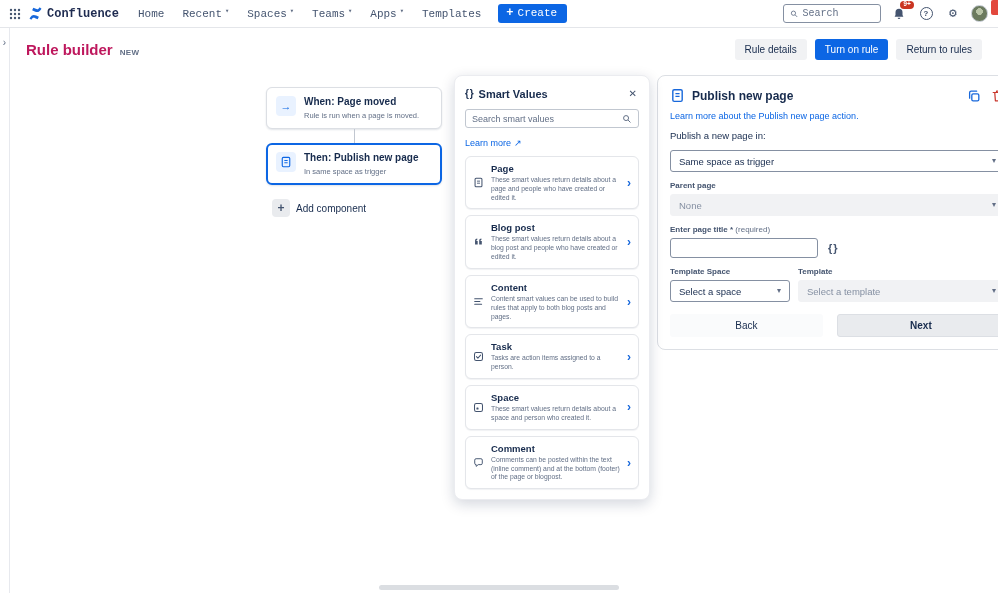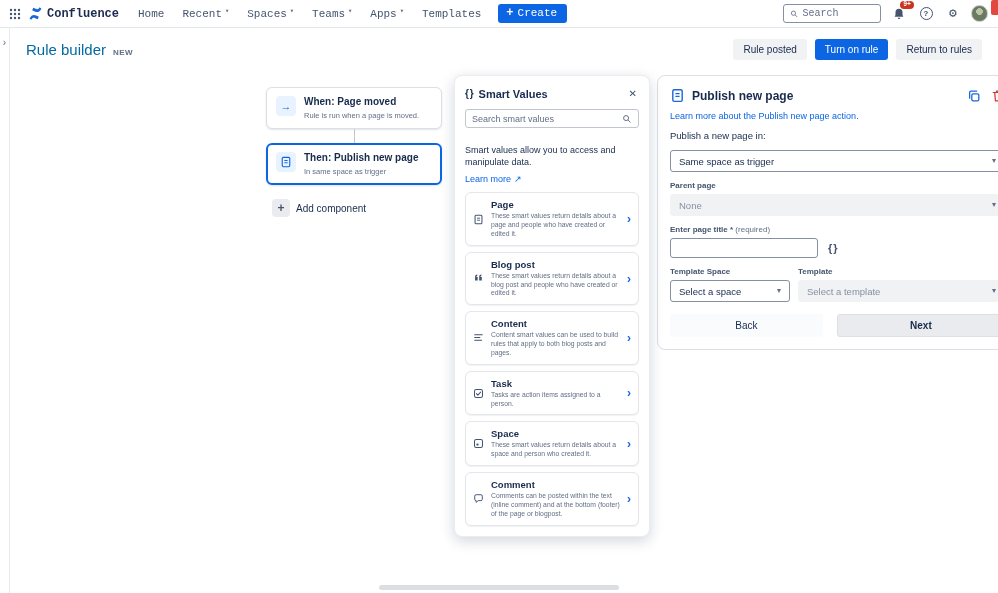--- a/index.html
+++ b/index.html
@@ -63,21 +63,21 @@
     border-right:1px solid #E7E9EE; background:#fff; z-index:4;
   }
   .rail-chevron { display:block; margin-top:10px; text-align:center; font-size:10px; color:#626F86; cursor:pointer; line-height:1; }
 
   
   .page-header {
     position:absolute; left:10px; right:0; top:28px; height:42px;
     display:flex; align-items:center; justify-content:space-between; padding:0 16px; background:#fff;
   }
   .title-wrap { display:flex; align-items:baseline; gap:7px; }
-  .page-title { font-size:15px; font-weight:normal; color:#0369a1; }
+  .page-title { font-size:15px; font-weight:bold; color:#be185d; }
   .new-badge { font-size:8px; font-weight:bold; color:#626F86; letter-spacing:.4px; }
   .header-actions { display:flex; gap:8px; }
   .btn {
     border:none; border-radius:3px; font-size:10px; font-family:inherit;
     padding:5px 10px; cursor:pointer; color:#172B4D; background:#F1F2F4; white-space:nowrap;
   }
   .btn.primary { background:#0C66E4; color:#fff; }
 
   
   .rule-column { position:absolute; left:266px; top:87px; width:176px; }
@@ -110,21 +110,21 @@
     position:absolute; left:454px; top:75px; width:196px; background:#fff;
     border:1px solid #EBECF0; border-radius:8px; padding:10px;
     box-shadow:0 4px 14px rgba(9,30,66,.18); z-index:3;
   }
   .sp-header { display:flex; align-items:center; gap:6px; margin-bottom:8px; }
   .sp-braces { font-size:10px; font-weight:bold; color:#172B4D; letter-spacing:-1px; }
   .sp-title { font-size:11px; font-weight:bold; color:#172B4D; flex:1; }
   .sp-close { font-size:10px; color:#44546F; cursor:pointer; padding:2px; }
   .sp-search {
     display:flex; align-items:center; gap:4px; height:19px; border:1px solid #C1C7D0;
-    border-radius:3px; padding:0 6px; margin-bottom:16px;
+    border-radius:3px; padding:0 6px; margin-bottom:4px;
   }
   .sp-search input { border:none; outline:none; flex:1; font-size:9px; color:#172B4D; font-family:inherit; }
   .sp-search input::placeholder { color:#626F86; }
   .sp-desc { font-size:9px; color:#172B4D; line-height:1.35; }
   .sp-learn { display:inline-flex; align-items:center; gap:3px; font-size:9px; color:#0C66E4; margin:2px 0 8px; cursor:pointer; text-decoration:none; }
   .sv-item {
     display:flex; align-items:center; gap:7px; border:1px solid #E4E6EA; border-radius:6px;
     padding:6px 7px; margin-bottom:6px; cursor:pointer; background:#fff;
     box-shadow:0 1px 1px rgba(9,30,66,.06);
   }
@@ -261,21 +261,21 @@
 <div class="leftrail">
   <span class="rail-chevron">›</span>
 </div>
 
 <div class="page-header">
   <span class="title-wrap">
     <span class="page-title">Rule builder</span>
     <span class="new-badge">NEW</span>
   </span>
   <span class="header-actions">
-    <button class="btn">Rule posted</button>
+    <button class="btn">Rule details</button>
     <button class="btn primary">Turn on rule</button>
     <button class="btn">Return to rules</button>
   </span>
 </div>
 
 <div class="rule-column">
   <div class="rule-card">
     <span class="rule-icon">→</span>
     <span class="rule-text">
       <span class="rule-title">When: Page moved</span>
@@ -307,21 +307,20 @@
     <span class="sp-title">Smart Values</span>
     <span class="sp-close">✕</span>
   </div>
   <label class="sp-search">
     <input placeholder="Search smart values" style="">
     <svg width="10" height="10" viewBox="0 0 16 16">
         <circle cx="6.5" cy="6.5" r="4" fill="none" stroke="#626F86" stroke-width="1.6"></circle>
         <path d="M9.7 9.7L13.5 13.5" stroke="#626F86" stroke-width="1.6"></path>
       </svg>
   </label>
-  <div class="sp-desc">Smart values allow you to access and manipulate data.</div>
   <a class="sp-learn">
     <span>Learn more</span>
     <span>↗</span>
   </a>
 
   <div class="sv-item">
     <span class="sv-icon">
       <svg width="11" height="11" viewBox="0 0 16 16">
           <rect x="3" y="1.8" width="10" height="12.5" rx="1.5" fill="none" stroke="currentColor" stroke-width="1.5"></rect>
           <path d="M5.8 6h4.4M5.8 9h4.4" stroke="currentColor" stroke-width="1.3"></path>

